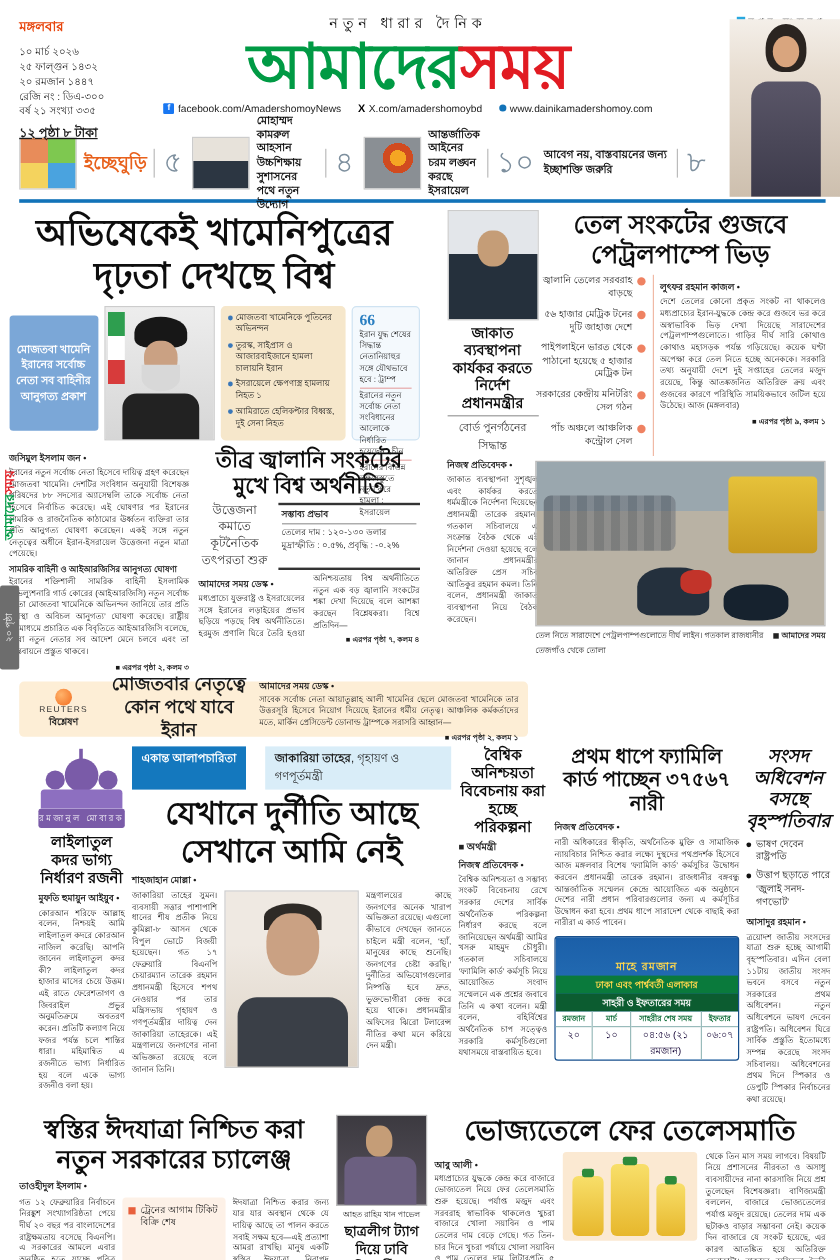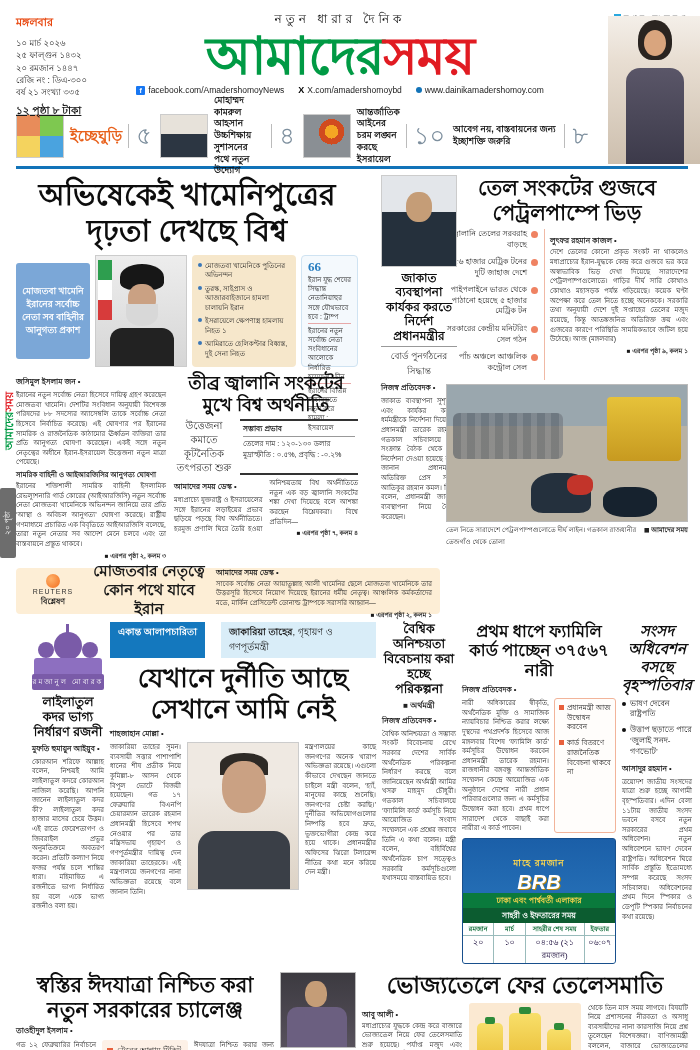--- a/index.html
+++ b/index.html
@@ -46,21 +46,21 @@
   
   .hd { font-weight:bold; text-align:center; color:#0d0d0d; line-height:1.2; }
   .byline { font-size:7.5px; font-weight:bold; margin:3px 0 2px 0; }
   .body-txt { font-size:6.8px; line-height:1.42; text-align:justify; color:#222; }
   .more { font-size:6.3px; font-weight:bold; text-align:right; margin-top:2px; }
   .subhead-bold { font-size:7px; font-weight:bold; margin-top:2px; }
 
   
   .row1 { display:flex; gap:6px; }
   .left-wrap { width:424px; flex:none; }
-  .row1-cols { display:flex; gap:23px; }
+  .row1-cols { display:flex; gap:23px;justify-content:center; }
   .lead-col { width:342px; flex:none; }
   .lead-col h1 { font-size:30px; margin:2px 0 6px 0; }
   .infog { display:flex; gap:5px; height:112px; }
   .side-box { width:74px; background:#7ba7d7; color:#fff; font-size:9px; font-weight:bold; text-align:center;
      display:flex; align-items:center; padding:4px; border-radius:3px; line-height:1.45; margin-top:8px; height:96px; }
   .cleric-photo { width:92px; background:linear-gradient(180deg,#ededed,#d6d6d6); position:relative; border:1px solid #ccc; overflow:hidden; }
   .cleric-photo .turban { position:absolute; top:8px; left:24px; width:44px; height:26px; background:#171717; border-radius:50% 50% 30% 30%; }
   .cleric-photo .face2 { position:absolute; top:28px; left:32px; width:28px; height:30px; background:#caa183; border-radius:45%; }
   .cleric-photo .beard { position:absolute; top:48px; left:30px; width:32px; height:22px; background:#d8d8d8; border-radius:0 0 50% 50%; }
   .cleric-photo .robe { position:absolute; top:72px; left:14px; width:64px; height:40px; background:#222; border-radius:12px 12px 0 0; }
@@ -136,21 +136,21 @@
   .int-row { display:flex; gap:6px; margin-top:2px; }
   .int-body { flex:1; }
   .int-photo { width:112px; height:148px; flex:none; border:1px solid #ccc; position:relative; overflow:hidden;
      background:linear-gradient(180deg,#efe9e2 0 30%, #ddd3c6 100%); }
   .int-photo .face { position:absolute; top:18px; left:34px; width:44px; height:52px; background:#caa183; border-radius:45%; }
   .int-photo .hair { position:absolute; top:10px; left:32px; width:48px; height:22px; background:#2e2a26; border-radius:50% 50% 0 0; }
   .int-photo .suit { position:absolute; bottom:0; left:10px; width:92px; height:58px; background:#3a3f47; border-radius:16px 16px 0 0; }
 
   .economy-col { width:74px; flex:none; }
   .economy-col h3 { font-size:12.5px; }
-  .eco-tag { font-size:8px; font-weight:bold; text-align:center; margin-top:2px; color:#222; }
+  .eco-tag { font-size:8px; font-weight:bold; text-align:left; margin-top:2px; color:#222; }
 
   .family-col { width:154px; flex:none; }
   .family-col h2 { font-size:16.5px; }
   .fam-row { display:flex; gap:5px; margin-top:2px; }
   .fam-body { flex:1; }
   .fam-points { width:62px; flex:none; border:1px solid #f2b49a; border-radius:3px; padding:4px; background:#fffdfb; }
   .fam-pt { display:flex; gap:3px; font-size:7.2px; line-height:1.35; margin-bottom:6px; }
   .fam-pt .sq { width:5px; height:5px; background:#e8603c; flex:none; margin-top:2px; }
 
   .brb { margin-top:5px; border:1px solid #184f8c; background:linear-gradient(180deg,#1b5fa8,#2f7fc4); border-radius:3px; overflow:hidden; text-align:center; }
@@ -449,34 +449,23 @@
       <div class="eco-tag">■ অর্থমন্ত্রী</div>
       <div class="byline">নিজস্ব প্রতিবেদক •</div>
       <div class="body-txt">বৈশ্বিক অনিশ্চয়তা ও সম্ভাব্য সংকট বিবেচনায় রেখে সরকার দেশের সার্বিক অর্থনৈতিক পরিকল্পনা নির্ধারণ করছে বলে জানিয়েছেন অর্থমন্ত্রী আমির খসরু মাহমুদ চৌধুরী। গতকাল সচিবালয়ে ‘ফ্যামিলি কার্ড’ কর্মসূচি নিয়ে আয়োজিত সংবাদ সম্মেলনে এক প্রশ্নের জবাবে তিনি এ কথা বলেন। মন্ত্রী বলেন, বহির্বিশ্বের অর্থনৈতিক চাপ সত্ত্বেও সরকারি কর্মসূচিগুলো যথাসময়ে বাস্তবায়িত হবে।</div>
     </div>
 
     <div class="family-col">
       <h2 class="hd">প্রথম ধাপে ফ্যামিলি কার্ড পাচ্ছেন ৩৭৫৬৭ নারী</h2>
       <div class="byline">নিজস্ব প্রতিবেদক •</div>
       <div class="fam-row">
         <div class="fam-body body-txt">নারী অধিকারের স্বীকৃতি, অর্থনৈতিক মুক্তি ও সামাজিক ন্যায়বিচার নিশ্চিত করার লক্ষ্যে দুস্থদের পথপ্রদর্শক হিসেবে আজ মঙ্গলবার বিশেষ ‘ফ্যামিলি কার্ড’ কর্মসূচির উদ্বোধন করবেন প্রধানমন্ত্রী তারেক রহমান। রাজধানীর বঙ্গবন্ধু আন্তর্জাতিক সম্মেলন কেন্দ্রে আয়োজিত এক অনুষ্ঠানে দেশের নারী প্রধান পরিবারগুলোর জন্য এ কর্মসূচির উদ্বোধন করা হবে। প্রথম ধাপে সারাদেশ থেকে বাছাই করা নারীরা এ কার্ড পাবেন।</div>
-        <div class="fam-points">
-          <div class="fam-pt">
-              <span class="sq"></span>
-              <span>প্রধানমন্ত্রী আজ উদ্বোধন করবেন</span>
-            </div>
-          <div class="fam-pt">
-              <span class="sq"></span>
-              <span>কার্ড বিতরণে রাজনৈতিক বিবেচনা থাকবে না</span>
-            </div>
-        </div>
       </div>
       <div class="brb">
         <div class="brb-top">মাহে রমজান</div>
-        <div class="brb-logo">BRB</div>
         <div class="brb-band1">ঢাকা এবং পার্শ্ববর্তী এলাকার</div>
         <div class="brb-band2">সাহরী ও ইফতারের সময়</div>
         <div class="brb-table">
           <div class="brb-cell">
               <div class="h">রমজান</div>
               <div class="v">২০</div>
             </div>
           <div class="brb-cell">
               <div class="h">মার্চ</div>
               <div class="v">১০</div>

